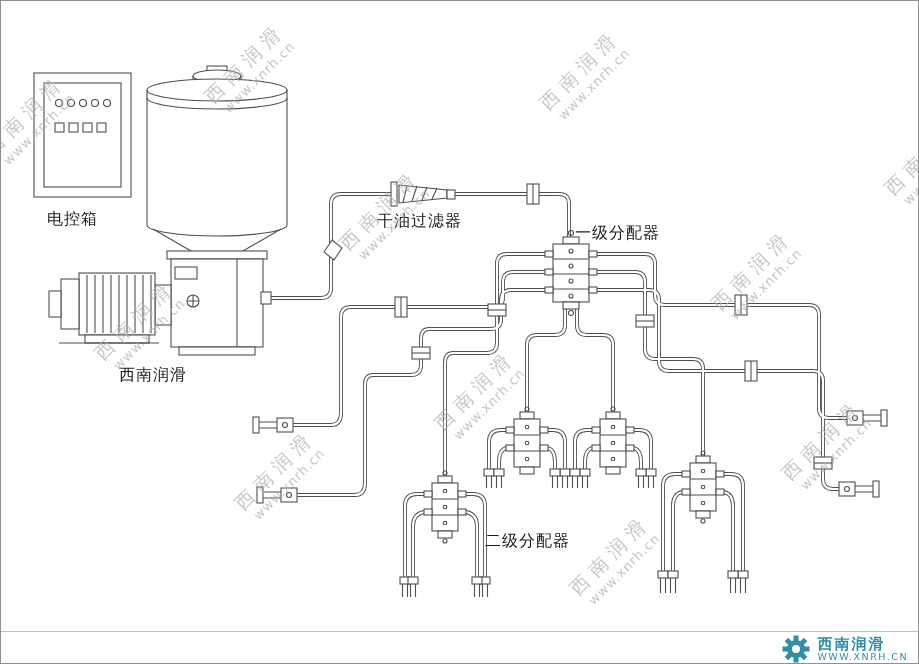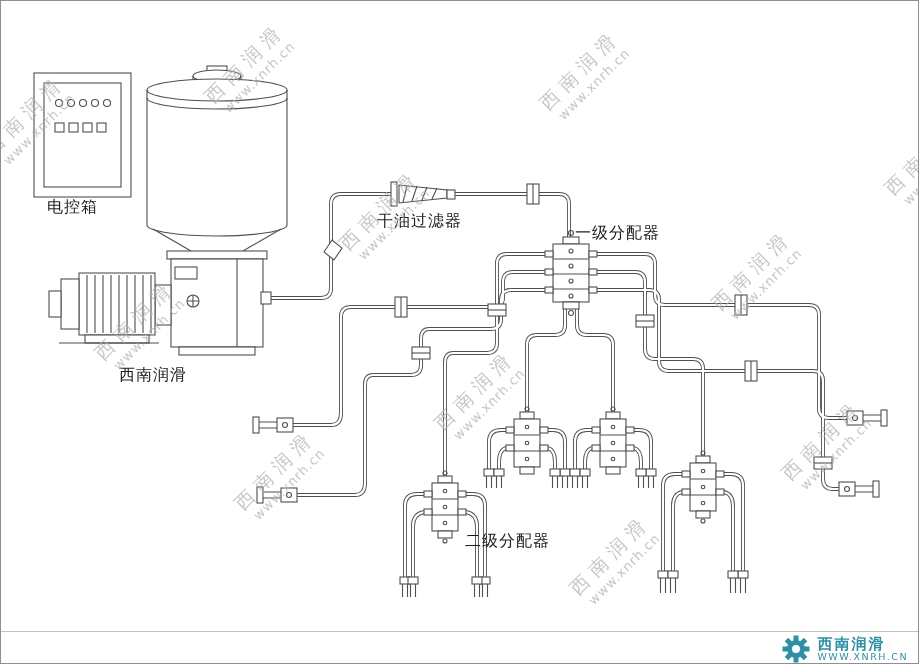--- a/index.html
+++ b/index.html
@@ -357,25 +357,25 @@
         <rect class="blk" x="78" y="272" width="76" height="62"></rect>
         <path class="ln" d="M86,274 V332 M94,274 V332 M102,274 V332 M110,274 V332 M118,274 V332 M126,274 V332 M134,274 V332 M142,274 V332 M150,274 V332"></path>
         <rect class="blk" x="60" y="278" width="18" height="50"></rect>
         <rect class="blk" x="48" y="290" width="12" height="26"></rect>
         <rect class="blk" x="84" y="334" width="64" height="8"></rect>
         <path class="ln" d="M58,342 H158"></path>
       </g>
     </g>
   </svg>
 
-  <div class="diagram-label" style="left:46px;top:196px">电控箱</div>
+  <div class="diagram-label" style="left:46px;top:208px">电控箱</div>
   <div class="diagram-label" style="left:118px;top:364px">西南润滑</div>
   <div class="diagram-label" style="left:376px;top:210px">干油过滤器</div>
   <div class="diagram-label" style="left:574px;top:222px">一级分配器</div>
-  <div class="diagram-label" style="left:464px;top:530px">二级分配器</div>
+  <div class="diagram-label" style="left:484px;top:530px">二级分配器</div>
 
   <div class="wm" style="left:165px;top:48px">
     <span class="wm-cn">西南润滑</span>
     <span class="wm-url">www.xnrh.cn</span>
   </div>
   <div class="wm" style="left:500px;top:55px">
     <span class="wm-cn">西南润滑</span>
     <span class="wm-url">www.xnrh.cn</span>
   </div>
   <div class="wm" style="left:-55px;top:100px">

